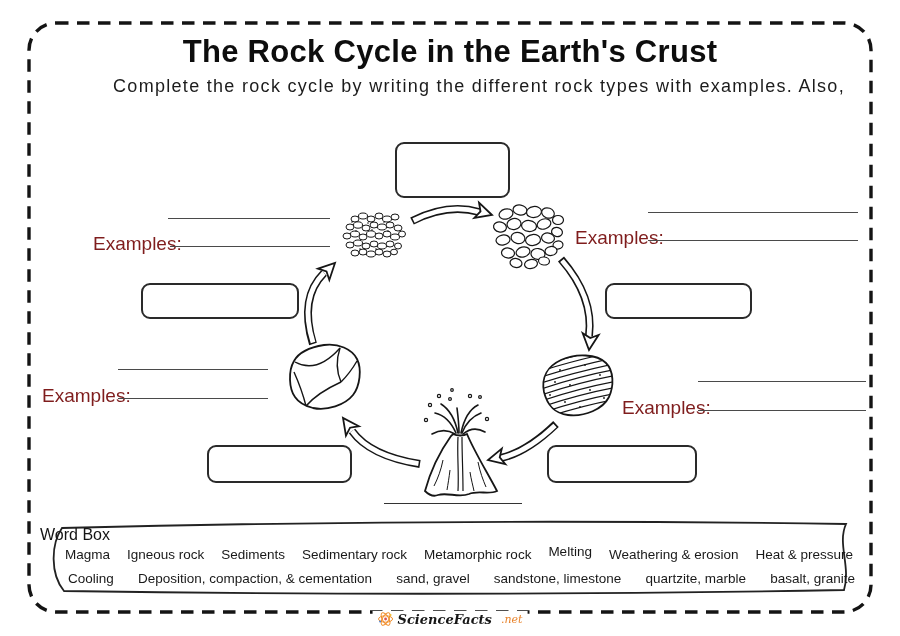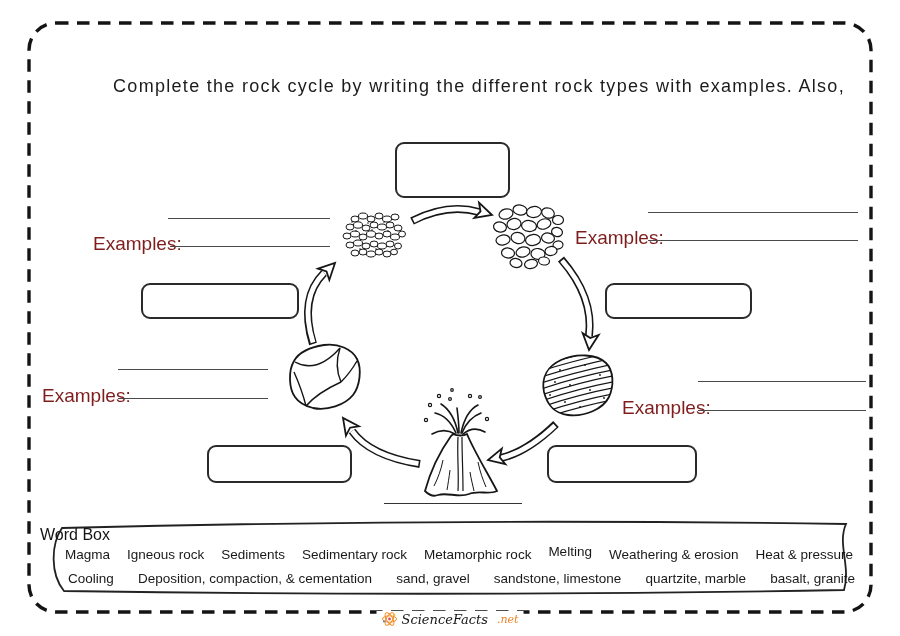--- a/index.html
+++ b/index.html
@@ -33,38 +33,39 @@
     position:absolute;display:flex;justify-content:space-between;align-items:baseline;
     font-size:13.5px;color:#191919;white-space:nowrap;margin-left:8px;
   }
   #word-row-1{left:57px;top:547px;width:788px;}
   #word-row-2{left:60px;top:571px;width:787px;}
   
   #brand{
     left:50%;top:611px;transform:translateX(-50%);
     display:flex;align-items:center;gap:4px;background:#fff;padding:0 5px;
   }
-  #brand-text{font-family:"DejaVu Serif",serif;font-style:italic;font-weight:normal;font-size:13px;color:#161616;}
+  #brand-text{font-family:"DejaVu Serif",serif;font-style:italic;font-weight:bold;font-size:13px;color:#161616;}
   #brand-suffix{font-family:"DejaVu Serif",serif;font-style:italic;font-size:11px;color:#e8832b;margin-left:5px;}
   
   .ink{stroke:#161616;fill:none;}
   .rock-fill{fill:#ffffff;stroke:#161616;}
   .band-outer{stroke:#161616;stroke-width:8;fill:none;}
   .band-inner{stroke:#ffffff;stroke-width:4.8;fill:none;}
   .arrow-head{fill:#ffffff;stroke:#161616;stroke-width:1.8;stroke-linejoin:miter;}
 </style>
 </head>
 <body>
 
 <div id="sheet">
 
   <svg class="abs" style="left:0;top:0" width="900" height="636" viewBox="0 0 900 636" aria-hidden="true">
     <rect x="29" y="23" width="842" height="589" rx="27" fill="none" stroke="#141414" stroke-width="3.4" stroke-dasharray="12.5 8.5"></rect>
   </svg>
 
+  <div id="title" class="abs">The Rock Cycle in the Earth's Crust</div>
   <div id="subtitle1" class="abs subtitle">Complete the rock cycle by writing the different rock types with examples. Also,</div>
 
   <div class="answer-box" style="left:395px;top:142px;width:115px;height:56px;"></div>
   <div class="answer-box" style="left:141px;top:283px;width:158px;height:36px;"></div>
   <div class="answer-box" style="left:605px;top:283px;width:147px;height:36px;"></div>
   <div class="answer-box" style="left:207px;top:445px;width:145px;height:38px;"></div>
   <div class="answer-box" style="left:547px;top:445px;width:150px;height:38px;"></div>
 
   <span class="examples-label" style="left:93px;top:233px;">Examples:</span>
   <div class="wline" style="left:168px;top:218px;width:162px;"></div>

